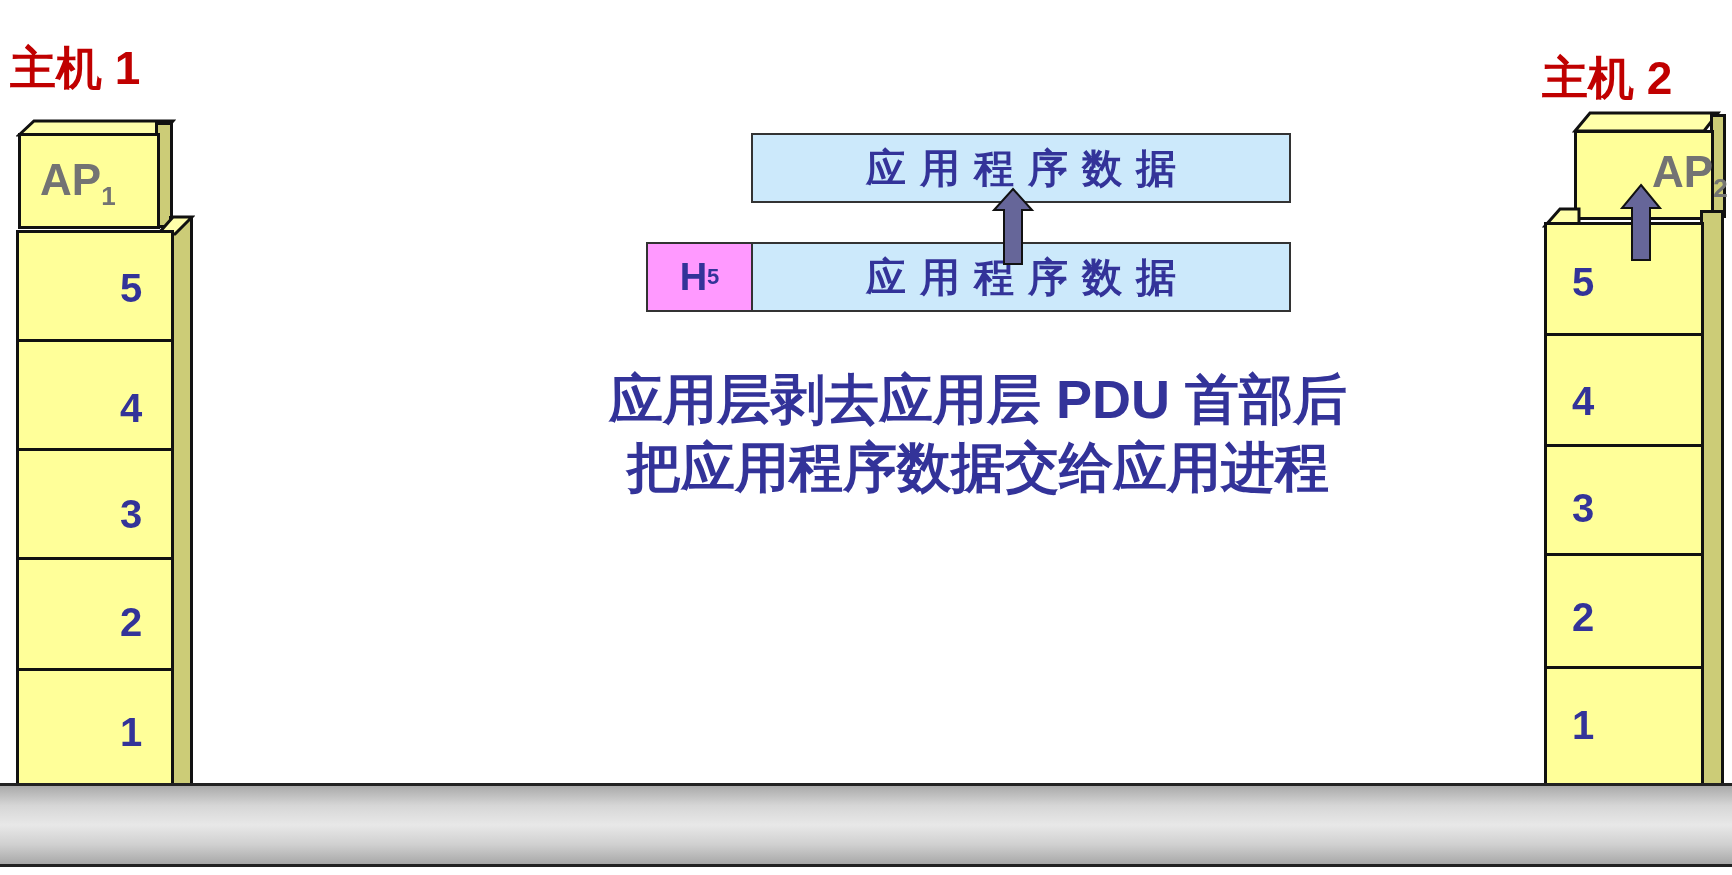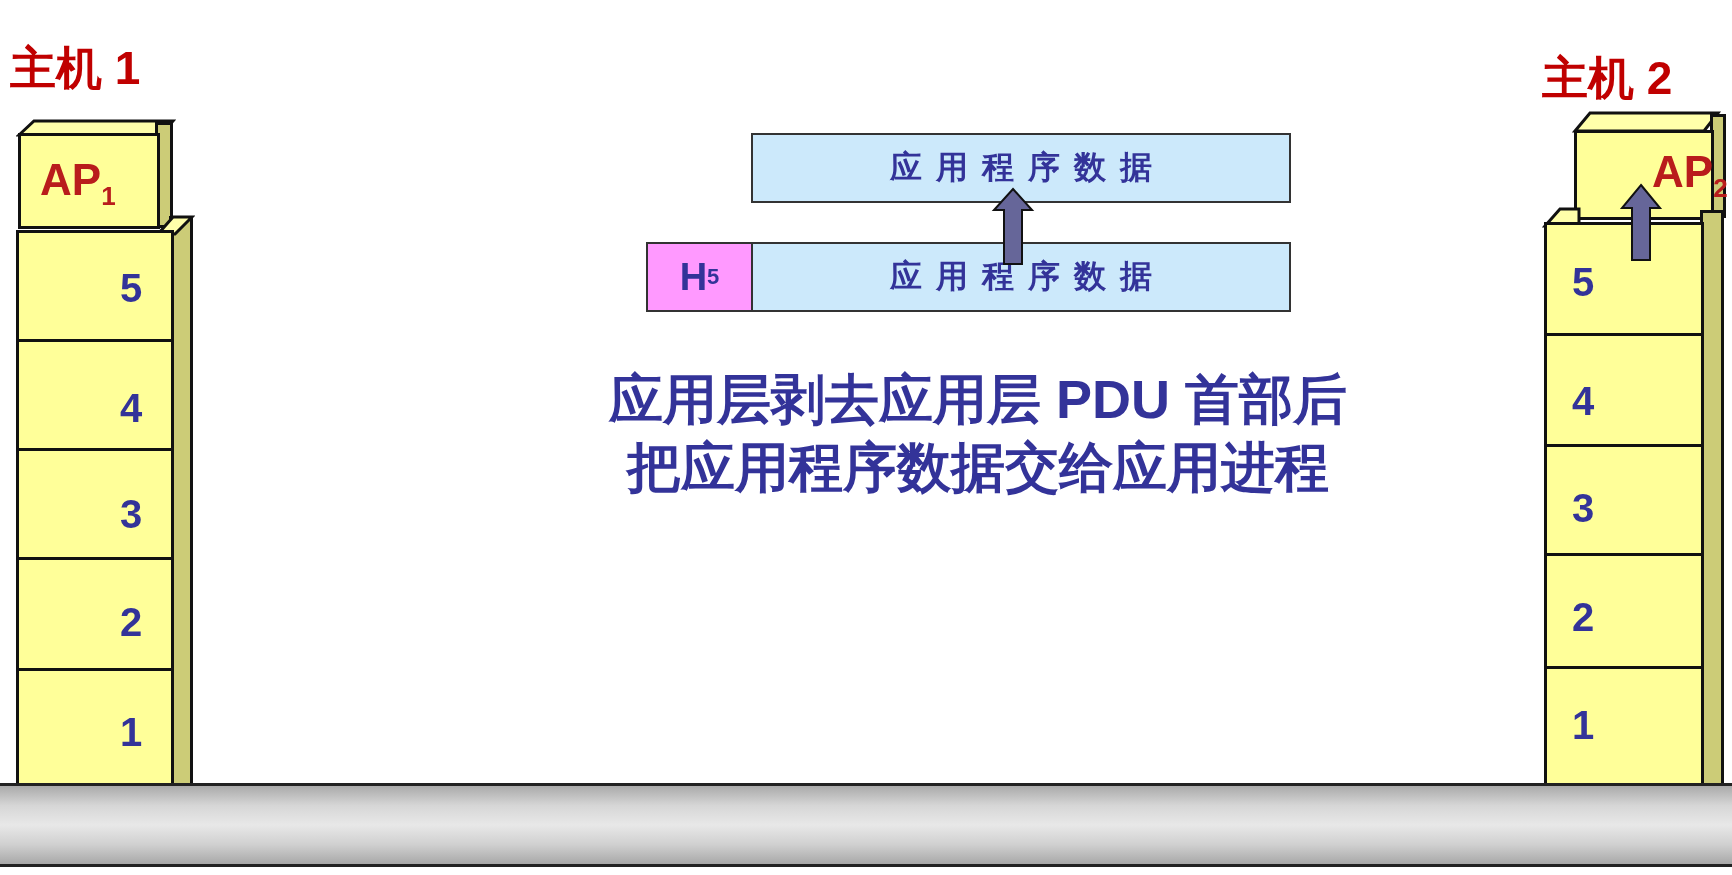--- a/index.html
+++ b/index.html
@@ -3,24 +3,24 @@
 <meta charset="utf-8">
 <style>
   html, body { margin:0; padding:0; }
   body { width:1732px; height:875px; position:relative; background:#ffffff; overflow:hidden;
          font-family:"Liberation Sans","DejaVu Sans",sans-serif; }
   .abs { position:absolute; }
   .host-label { color:#c00000; font-weight:bold; font-size:46px; line-height:50px; white-space:nowrap; }
   .box { position:absolute; background:#ffff99; border:3px solid #111; box-sizing:border-box; }
   .side { position:absolute; background:#cccc77; border:3px solid #111; box-sizing:border-box; }
   .layer-num { position:absolute; color:#333399; font-weight:bold; font-size:40px; line-height:40px; }
-  .ap-text { position:absolute; color:#b91c1c; font-weight:bold; font-size:44px; line-height:44px; white-space:nowrap; }
+  .ap-text { position:absolute; color:#737373; font-weight:bold; font-size:44px; line-height:44px; white-space:nowrap; }
   .ap-text sub { font-size:26px; vertical-align:-10px; }
   .data-box { position:absolute; background:#cce9fb; border:2px solid #333; box-sizing:border-box;
-              color:#333399; font-weight:bold; font-size:32px; letter-spacing:14px;
+              color:#333399; font-weight:bold; font-size:40px; letter-spacing:14px;
               display:flex; align-items:center; justify-content:center; white-space:nowrap; }
   .hdr-box { position:absolute; background:#ff99ff; border:2px solid #333; box-sizing:border-box;
              color:#333399; font-weight:bold; font-size:38px; display:flex; align-items:center; justify-content:center; }
   .hdr-box sub { font-size:22px; vertical-align:-10px; }
   .caption { position:absolute; left:0; width:1956px; text-align:center; color:#333399; font-weight:bold;
              font-size:54px; line-height:70px; white-space:nowrap; }
   .bus { position:absolute; left:0; top:783px; width:1732px; height:84px;
          border-top:3px solid #222; border-bottom:3px solid #222; box-sizing:border-box;
          background:linear-gradient(to bottom,#aaaaaa 0%,#d6d6d6 25%,#e8e8e8 50%,#d0d0d0 75%,#a8a8a8 100%); }
 </style>

